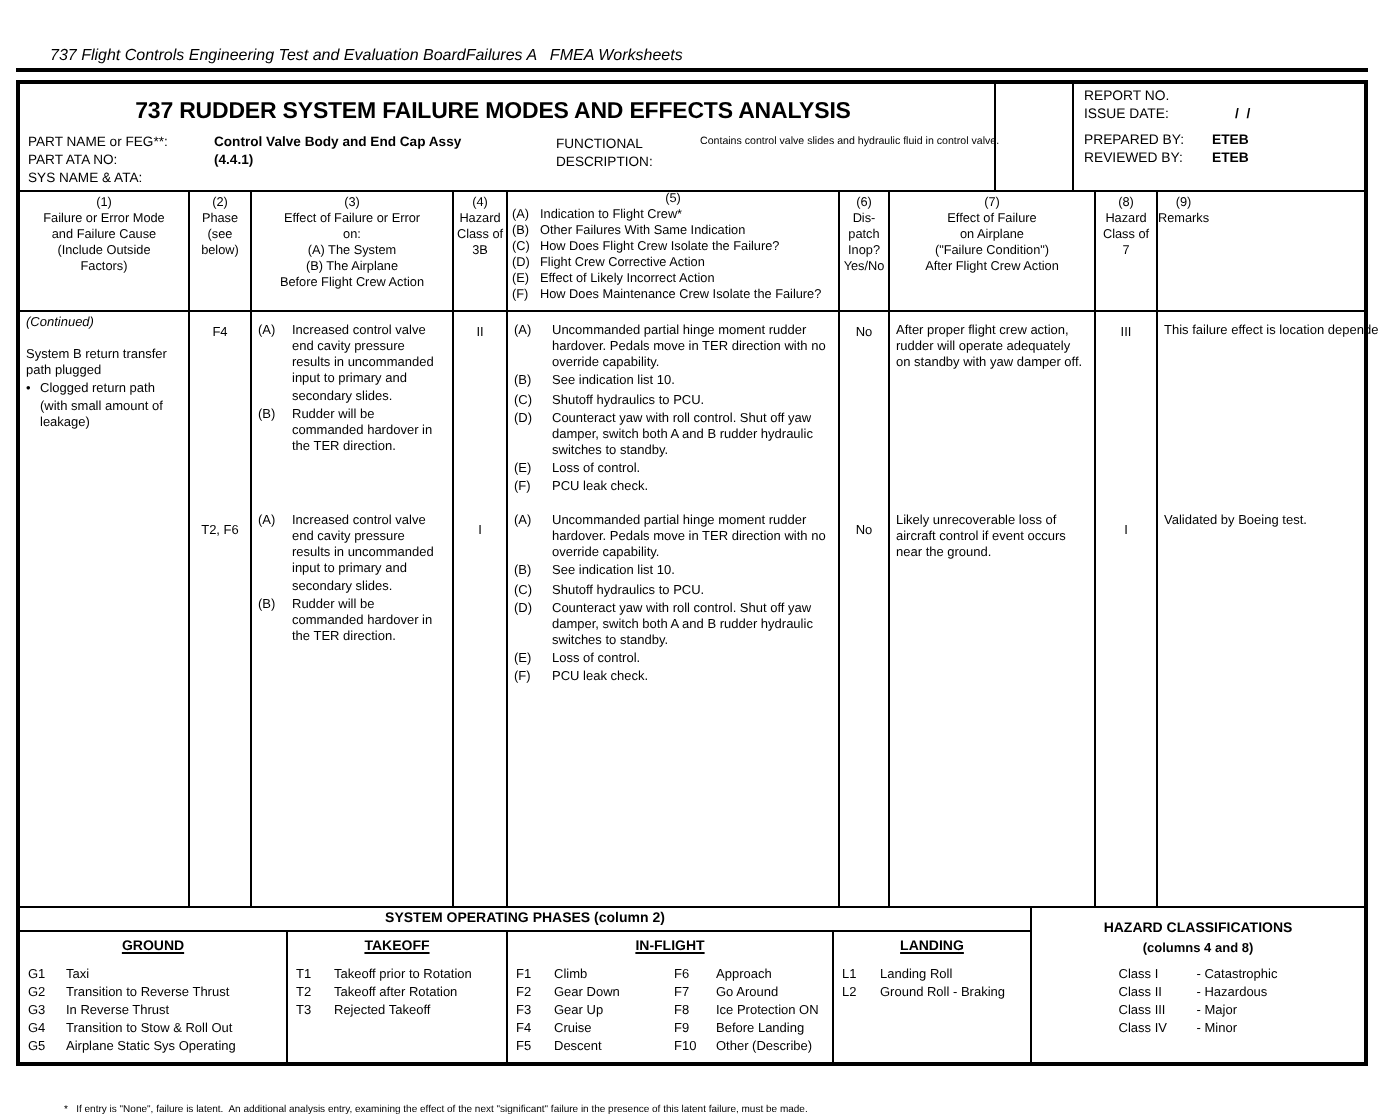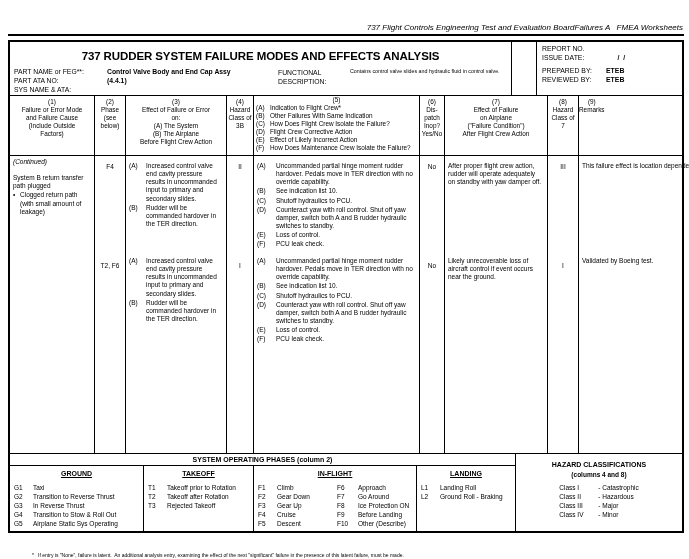--- a/index.html
+++ b/index.html
@@ -4,29 +4,29 @@
 <style>
   html,body{margin:0;padding:0;background:#fff;}
   body{width:689px;height:559px;position:relative;overflow:hidden;
        font-family:"Liberation Sans",sans-serif;color:#000;
        -webkit-font-smoothing:antialiased;}
   .pre{white-space:pre-line;}
   .prekeep{white-space:pre;}
 
   
   .topstrip{position:absolute;top:23px;left:25px;right:6px;display:flex;
-            justify-content:flex-end;font-size:8px;font-style:italic;}
+            justify-content:flex-start;font-size:8px;font-style:italic;}
   .toprule{position:absolute;top:34px;left:8px;width:676px;border-top:2px solid #000;}
 
   
   .sheet{position:absolute;left:8px;top:40px;width:676px;height:493px;
          border:2px solid #000;box-sizing:border-box;display:flex;flex-direction:column;}
 
   
-  .titleblock{height:53px;flex:none;display:flex;border-bottom:1px solid #000;}
+  .titleblock{height:53px;flex:none;display:flex;border-bottom:1px solid #000;gap:14px;}
   .tb-main{flex:1;position:relative;}
   .tb-title{position:absolute;top:8px;left:0;right:0;text-align:center;
             font-weight:bold;font-size:11.5px;letter-spacing:-0.1px;}
   .tb-lbl{position:absolute;font-size:6.8px;}
   .tb-val{position:absolute;font-size:6.8px;font-weight:bold;}
   .fdesc-lbl{position:absolute;left:268px;top:26px;font-size:6.8px;white-space:pre-line;line-height:1.35;}
   .fdesc-val{position:absolute;left:340px;top:26px;width:165px;font-size:5.3px;line-height:1.25;}
   .tb-gap{width:24px;flex:none;border-left:1px solid #000;}
   .tb-report{width:146px;flex:none;border-left:1px solid #000;padding:3px 0 0 5px;
              font-size:6.9px;box-sizing:border-box;line-height:1.3;}

